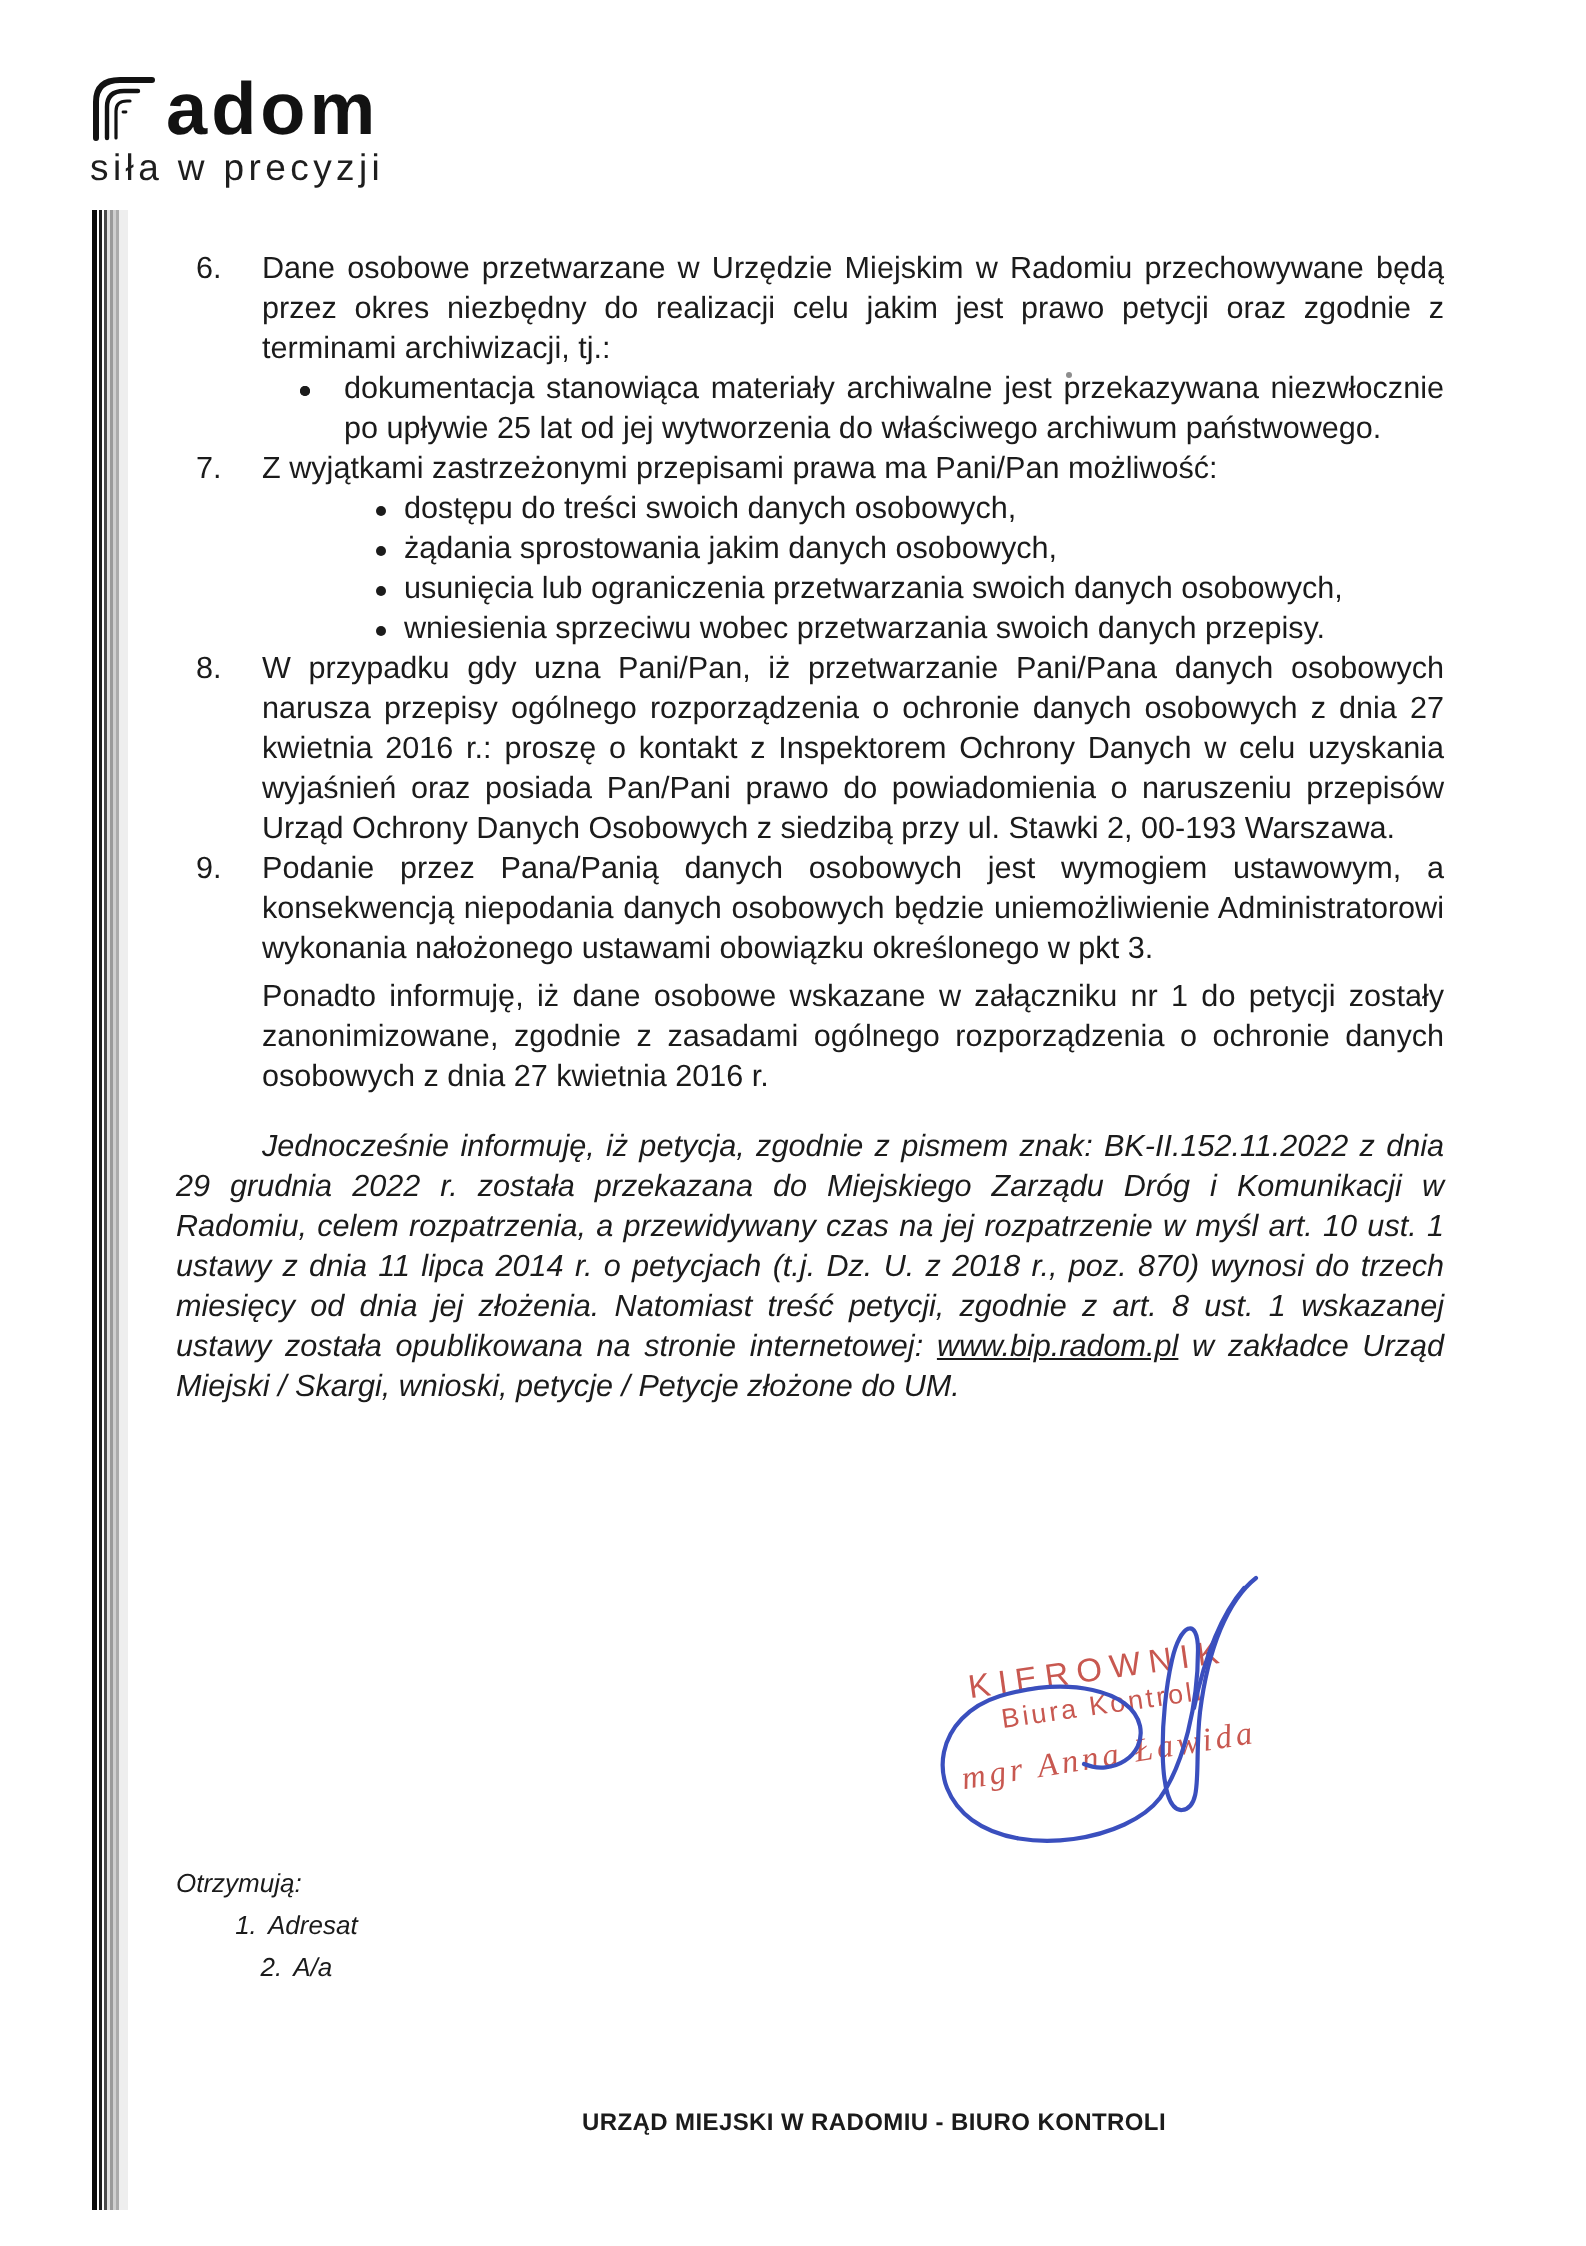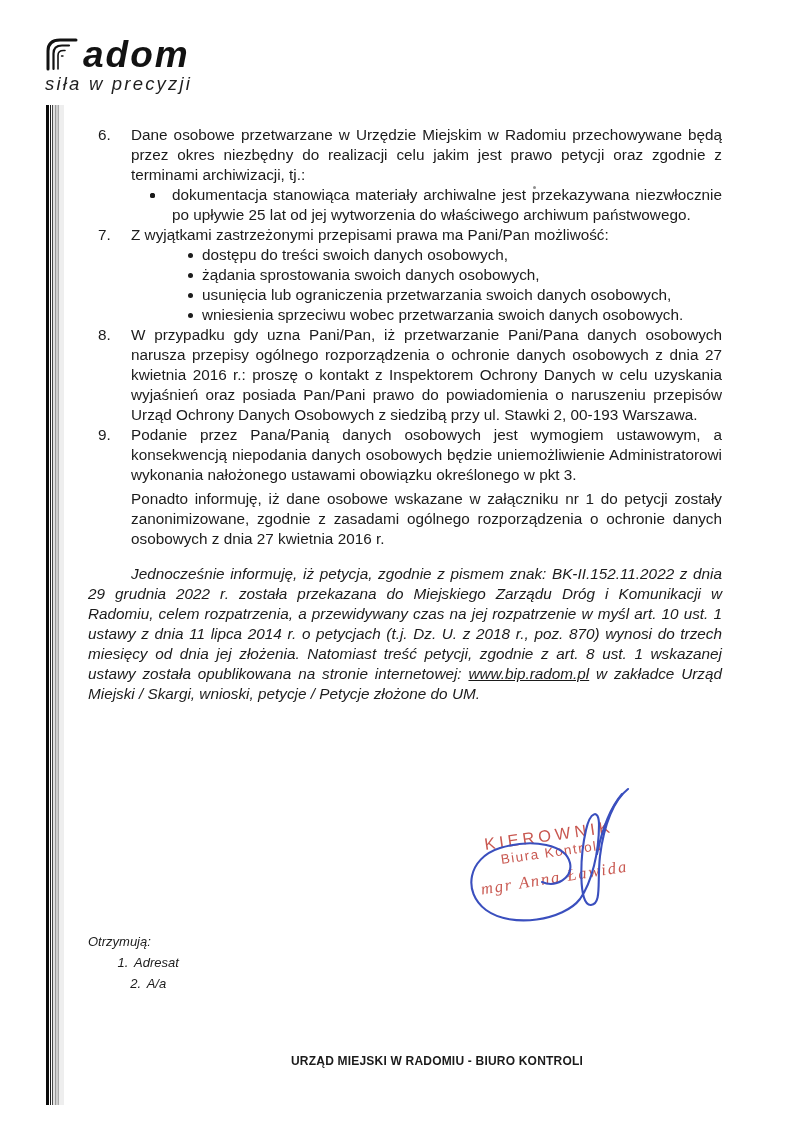--- a/index.html
+++ b/index.html
@@ -7,21 +7,21 @@
     position: relative;
     width: 793px;
     height: 1123px;
     background: #ffffff;
     overflow: hidden;
     font-family: "Liberation Sans", sans-serif;
     color: #1b1b1b;
   }
 
   
-  .logo { position: absolute; left: 45px; top: 36px; font-style: italic; }
+  .logo { position: absolute; left: 45px; top: 36px; }
   .logo-row { display: flex; align-items: flex-end; }
   .logo-mark { display: block; margin-right: 2px; }
   .brand-text {
     font-size: 37px; font-weight: 700; letter-spacing: 2px;
     line-height: 34px; color: #121212;
   }
   .tagline {
     font-size: 18.5px; font-weight: 400; letter-spacing: 2.2px;
     color: #1e1e1e; margin-top: 1px;
   }
@@ -129,29 +129,29 @@
     <div class="num-item">
       <span class="num">7.</span>
       <span>Z wyjątkami zastrzeżonymi przepisami prawa ma Pani/Pan możliwość:</span>
     </div>
     <div class="bullet bullet-b">
       <span class="dot"></span>
       <span>dostępu do treści swoich danych osobowych,</span>
     </div>
     <div class="bullet bullet-b">
       <span class="dot"></span>
-      <span>żądania sprostowania swoich danych osobowych,</span>
+      <span>żądania sprostowania jakim danych osobowych,</span>
     </div>
     <div class="bullet bullet-b">
       <span class="dot"></span>
       <span>usunięcia lub ograniczenia przetwarzania swoich danych osobowych,</span>
     </div>
     <div class="bullet bullet-b">
       <span class="dot"></span>
-      <span>wniesienia sprzeciwu wobec przetwarzania swoich danych osobowych.</span>
+      <span>wniesienia sprzeciwu wobec przetwarzania swoich danych przepisy.</span>
     </div>
 
     <div class="num-item">
       <span class="num">8.</span>
       <span>W przypadku gdy uzna Pani/Pan, iż przetwarzanie Pani/Pana danych osobowych narusza przepisy ogólnego rozporządzenia o ochronie danych osobowych z dnia 27 kwietnia 2016 r.: proszę o kontakt z Inspektorem Ochrony Danych w celu uzyskania wyjaśnień oraz posiada Pan/Pani prawo do powiadomienia o naruszeniu przepisów Urząd Ochrony Danych Osobowych z siedzibą przy ul. Stawki 2, 00-193 Warszawa.</span>
     </div>
 
     <div class="num-item">
       <span class="num">9.</span>
       <span>Podanie przez Pana/Panią danych osobowych jest wymogiem ustawowym, a konsekwencją niepodania danych osobowych będzie uniemożliwienie Administratorowi wykonania nałożonego ustawami obowiązku określonego w pkt 3.</span>

